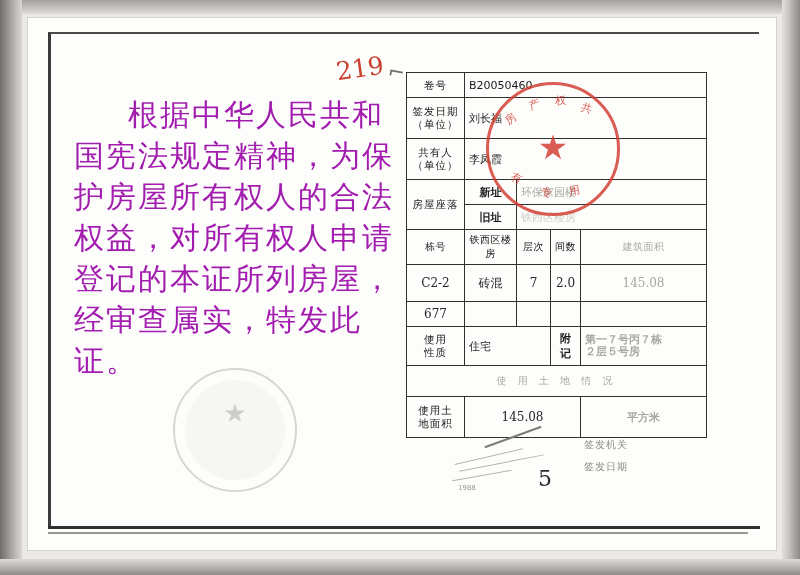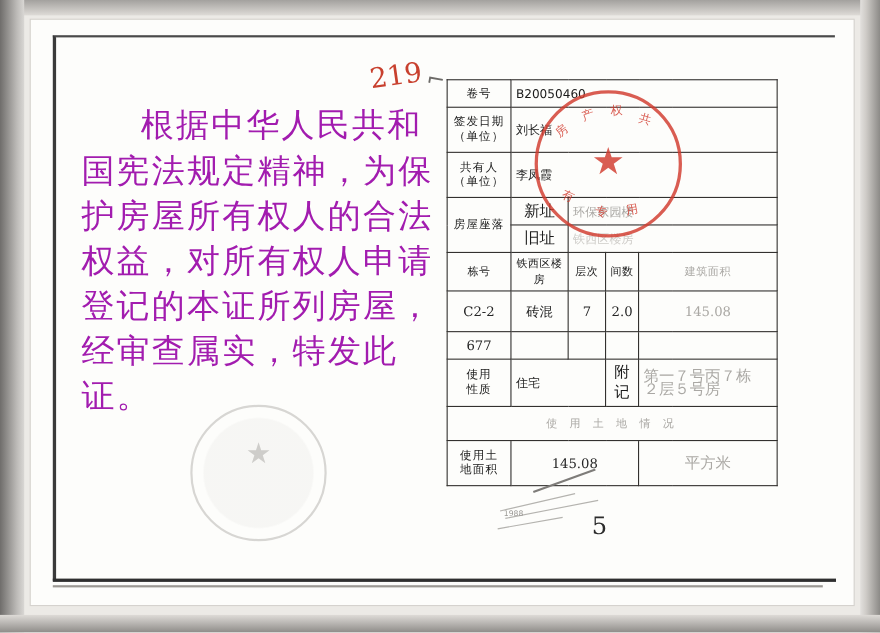--- a/index.html
+++ b/index.html
@@ -179,21 +179,21 @@
     text-align: center;
     font-size: 10.5px;
     line-height: 13px;
     letter-spacing: 1px;
   }
   .val {
     font-size: 11px;
     padding-left: 8px;
   }
   .ctr { text-align: center; }
-  .small { font-size: 14px; }
+  .small { font-size: 11px; font-weight: bold; }
   .hand {
     font-family: "DejaVu Serif", serif;
     color: #262626;
   }
   .faint {
     color: #aaa8a4;
     margin-top: 19px;
   }
   .vfaint {
     color: #cfcdc9;
@@ -277,21 +277,21 @@
     position: absolute;
     left: 510px;
     top: 448px;
     font-family: "DejaVu Serif", serif;
     font-size: 22px;
     color: #2c2c2c;
   }
   .tiny-date {
     position: absolute;
     left: 430px;
-    top: 445px;
+    top: 466px;
     font-size: 7px;
     color: #9a9894;
   }
   .diag-mark {
     position: absolute;
     left: 455px;
     top: 418px;
     width: 60px;
     height: 2px;
     background: #7e7c79;
@@ -415,16 +415,20 @@
       <div class="rs-t rs-t6">专</div>
       <div class="rs-t rs-t7">用</div>
     </div>
 
     <div class="blue-stamp">
       <div class="bs-line" style="left:8px;  top:26px; width:70px; transform:rotate(-6deg)"></div>
       <div class="bs-line" style="left:12px; top:34px; width:86px; transform:rotate(-4deg)"></div>
       <div class="bs-line" style="left:4px;  top:44px; width:60px; transform:rotate(-3deg)"></div>
     </div>
     <div class="diag-mark"></div>
+    <div class="bottom-note">
+      <div>签发机关</div>
+      <div>签发日期</div>
+    </div>
     <div class="big-5">5</div>
     <div class="tiny-date">1988</div>
   </div>
 </div>
 
 </body></html>

